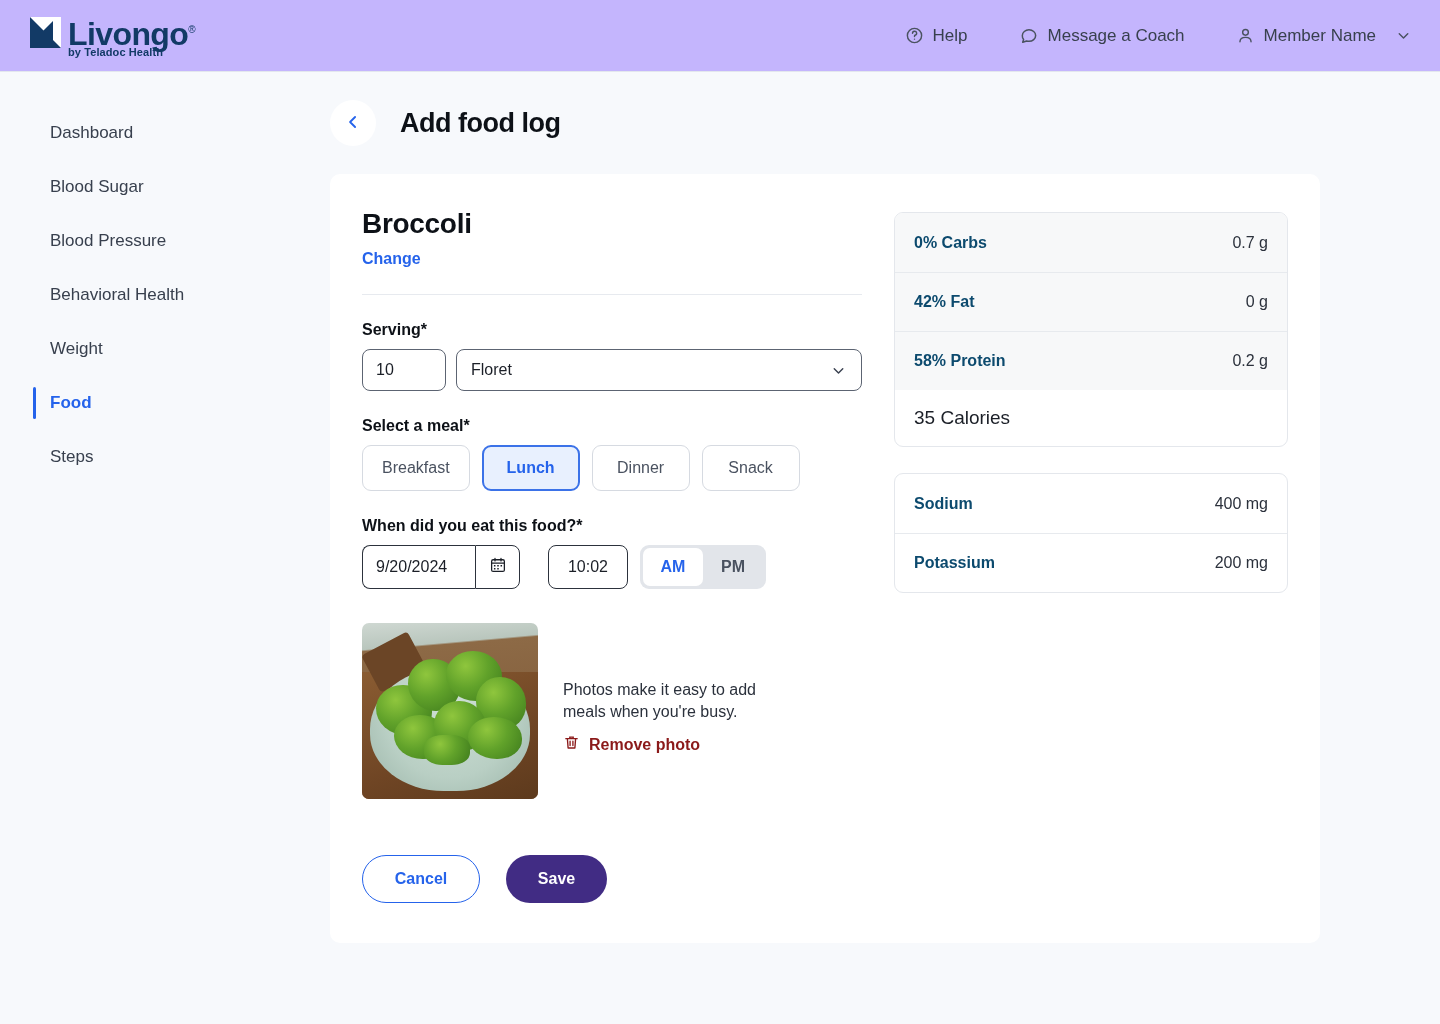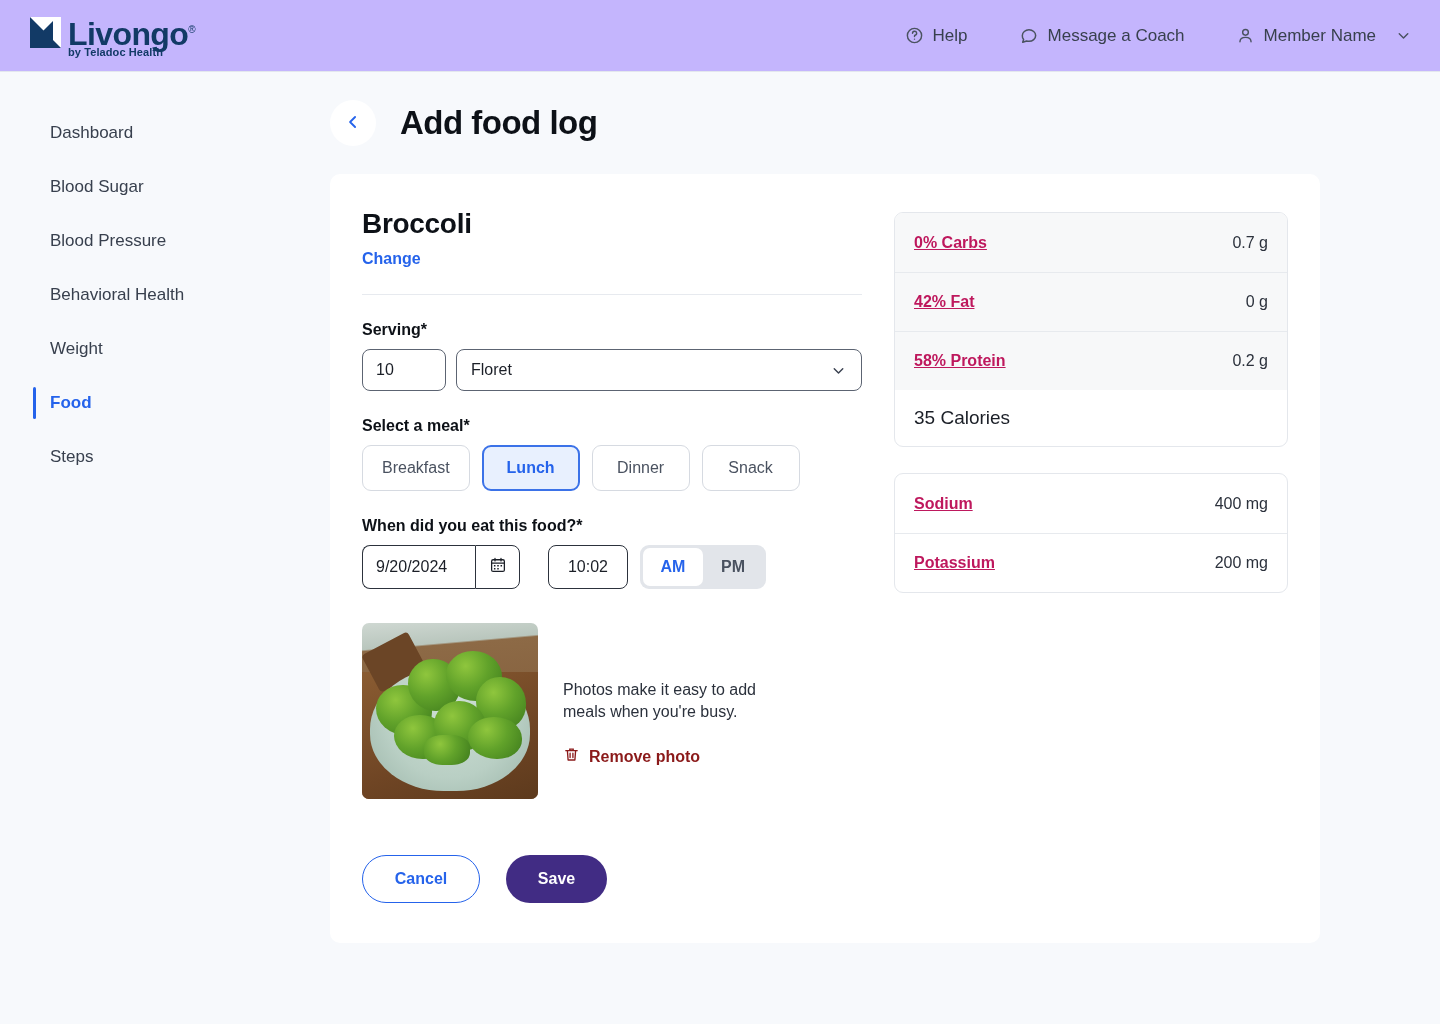--- a/index.html
+++ b/index.html
@@ -69,21 +69,21 @@
   }
 
   .main { flex: 1; padding-right: 120px; }
 
   .page-head { display: flex; align-items: center; padding: 28px 0 0 0; gap: 24px; }
   .back-btn {
     width: 46px; height: 46px; border-radius: 50%;
     background: #ffffff; display: flex; align-items: center; justify-content: center;
     cursor: pointer; flex: none; border: none;
   }
-  .page-title { font-size: 33px; font-weight: bold; letter-spacing: -0.5px; color: #0d1117; }
+  .page-title { font-size: 27px; font-weight: bold; letter-spacing: -0.5px; color: #0d1117; }
 
   .card {
     margin-top: 28px; background: #ffffff; border-radius: 10px;
     padding: 34px 32px 40px 32px; display: flex; gap: 32px;
   }
   .col-left { width: 500px; flex: none; }
   .col-right { flex: 1; padding-top: 4px; }
 
   .food-name { font-size: 28px; font-weight: bold; color: #0d1117; letter-spacing: -0.3px; }
   .change-link {
@@ -171,21 +171,21 @@
     border-radius: 50% 50% 46% 46%;
   }
   .photo .brocs { position: absolute; left: 10px; top: 16px; width: 158px; height: 122px; }
   .photo .br {
     position: absolute; border-radius: 48% 52% 46% 54%;
     background: radial-gradient(circle at 35% 30%, #8fc63d 0%, #61a22a 45%, #3d7a1c 100%);
   }
   .photo-text { padding-top: 56px; }
   .photo-text p { font-size: 16px; color: #2b313c; line-height: 1.35; width: 215px; }
   .remove-photo {
-    display: flex; align-items: center; gap: 9px; margin-top: 24px;
+    display: flex; align-items: center; gap: 9px; margin-top: 12px;
     color: #8b1a1a; font-size: 16px; font-weight: bold; cursor: pointer;
   }
 
   .actions { display: flex; gap: 26px; margin-top: 56px; }
   .btn-cancel {
     width: 118px; height: 48px; border-radius: 26px;
     border: 1px solid #2563eb; background: #ffffff;
     color: #2563eb; font-size: 16px; font-weight: bold;
     cursor: pointer; font-family: inherit;
   }
@@ -199,21 +199,21 @@
   .nut-card {
     border: 1px solid #e4e7ec; border-radius: 9px; overflow: hidden;
     background: #ffffff; margin-bottom: 26px;
   }
   .nut-macros { background: #f7f8f9; }
   .nut-row {
     display: flex; align-items: center; justify-content: space-between;
     padding: 0 19px; height: 59px; font-size: 16px;
   }
   .nut-macros .nut-row + .nut-row { border-top: 1px solid #e7eaee; }
-  .nut-key { font-weight: bold; color: #be185d; text-decoration: underline; }
+  .nut-key { font-weight: bold; color: #0c4a6e; }
   .nut-val { color: #2b313c; }
   .nut-cal { padding: 0 19px; height: 56px; display: flex; align-items: center; font-size: 19px; color: #1b1f27; }
   .mineral-card .nut-row + .nut-row { border-top: 1px solid #e7eaee; }
 </style>
 </head>
 <body>
 
 <div class="header">
   <div class="logo">
     <div class="logo-row">

